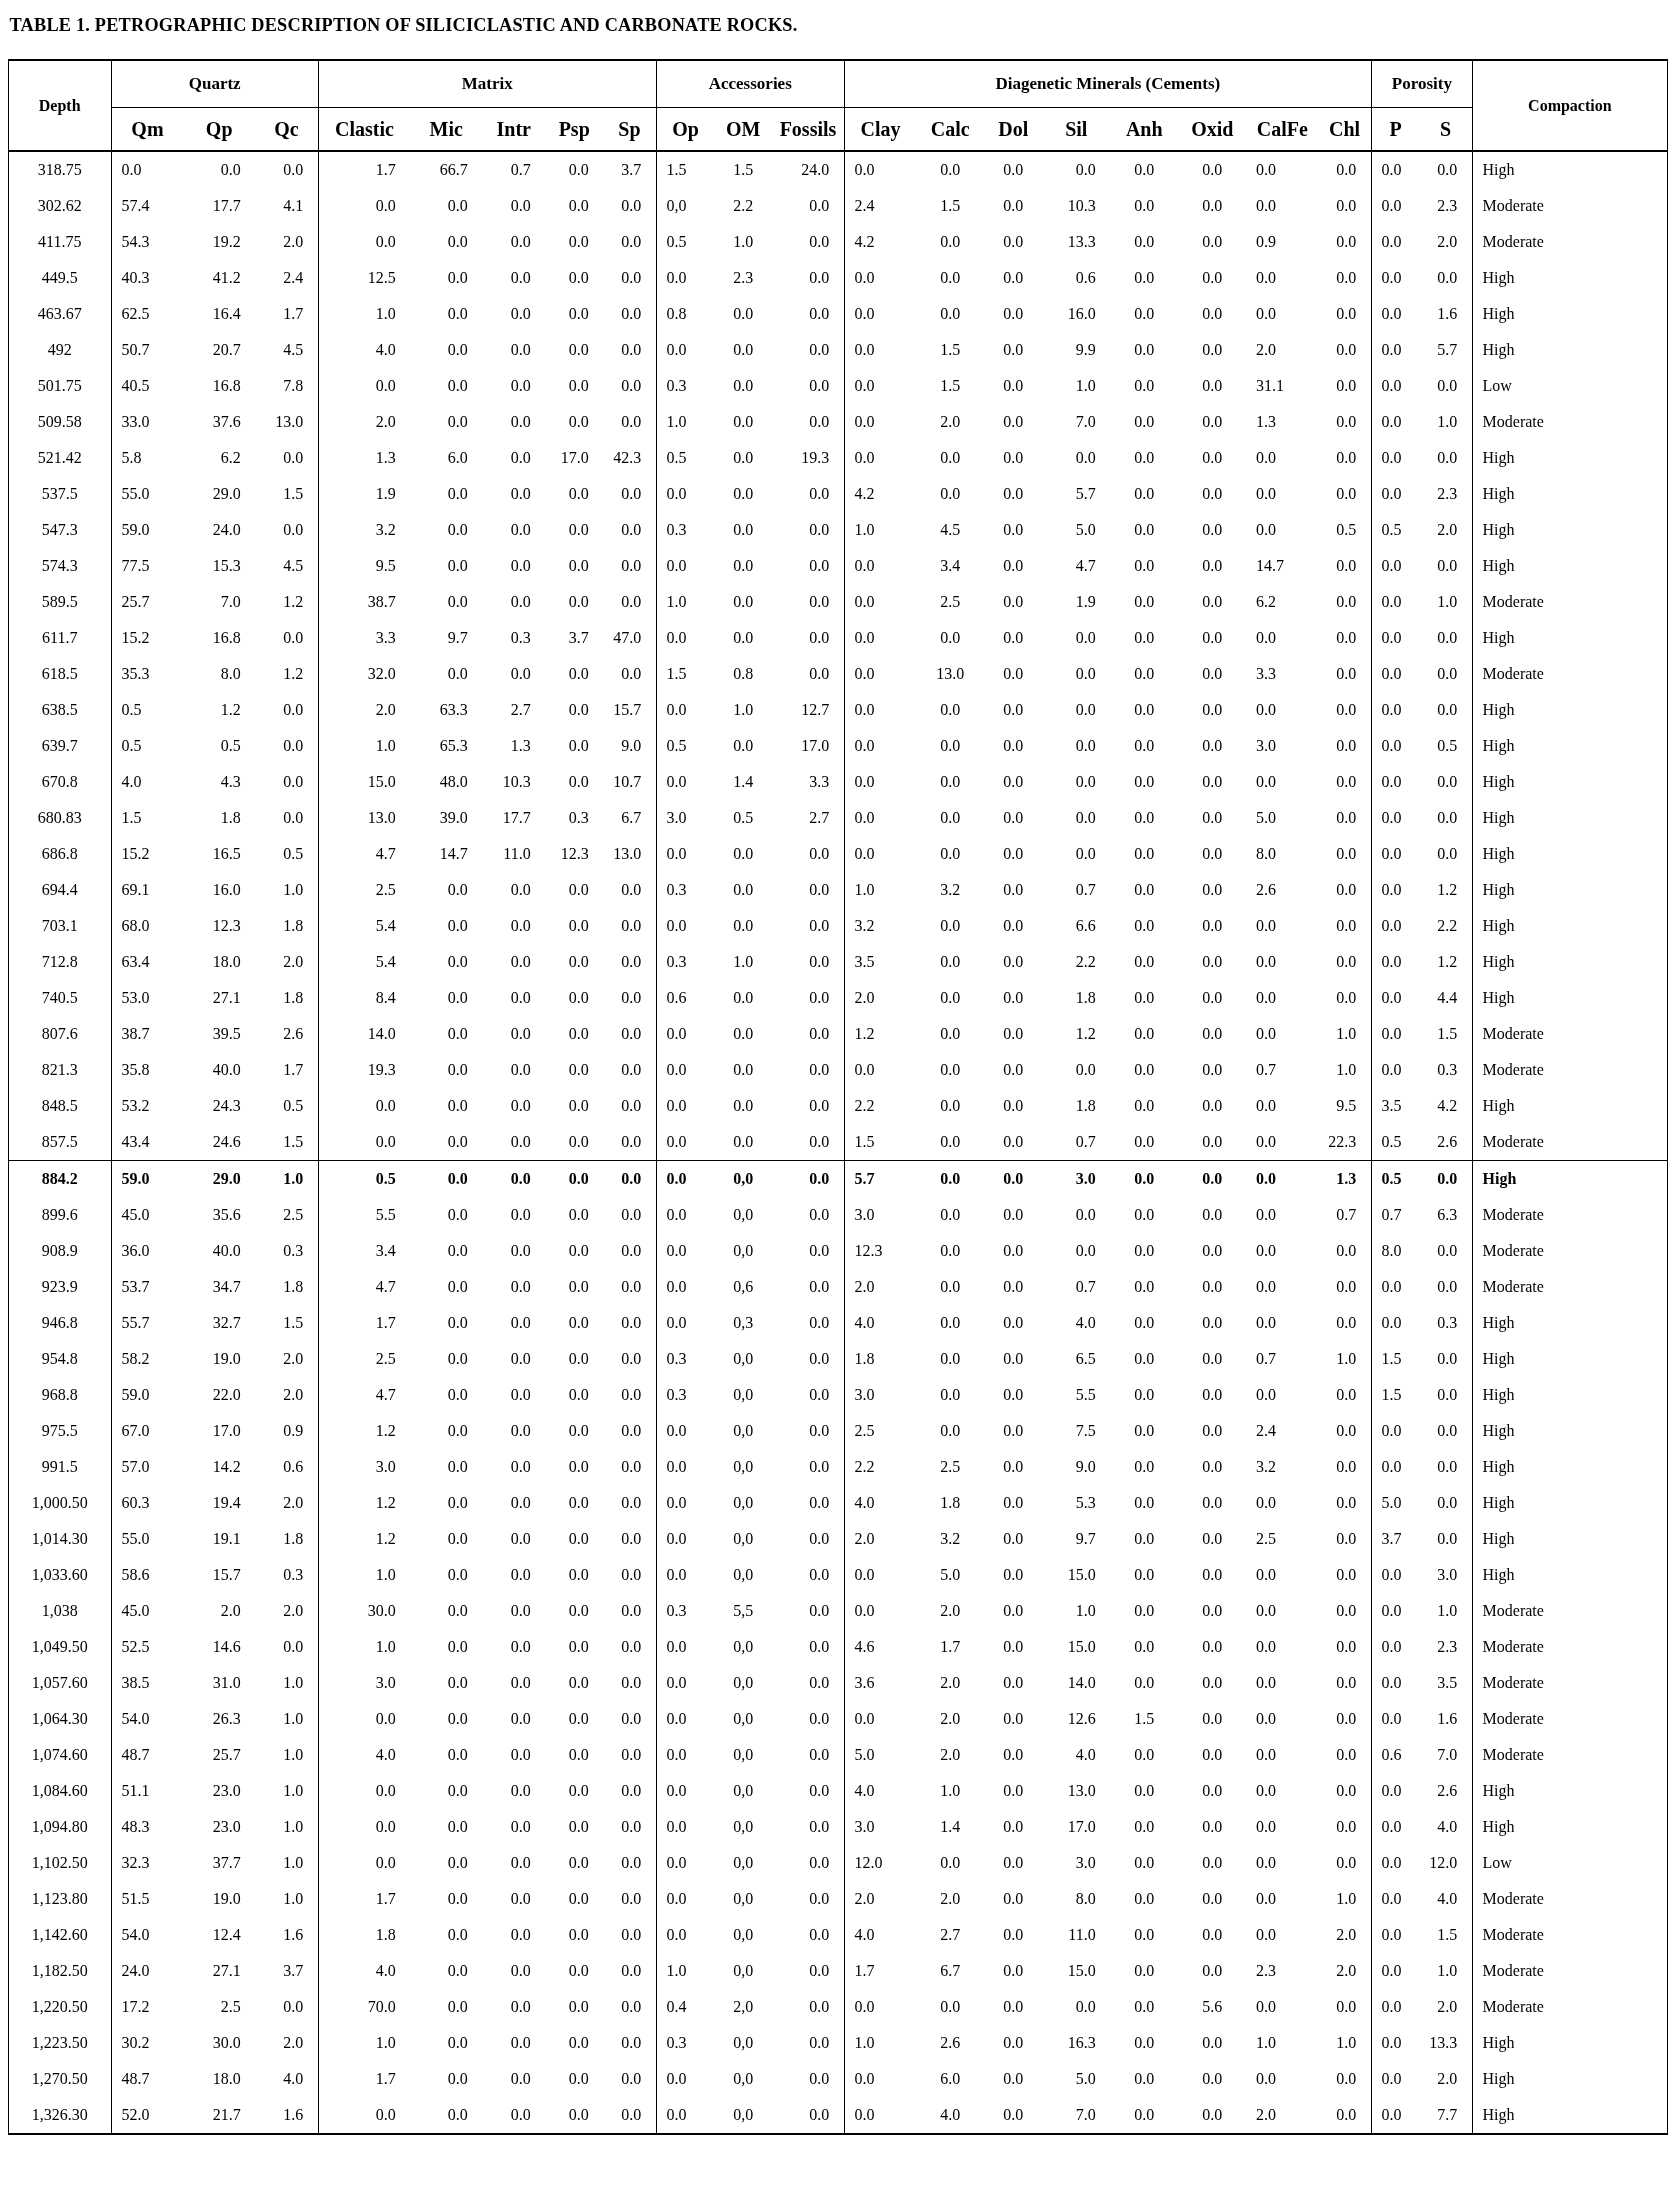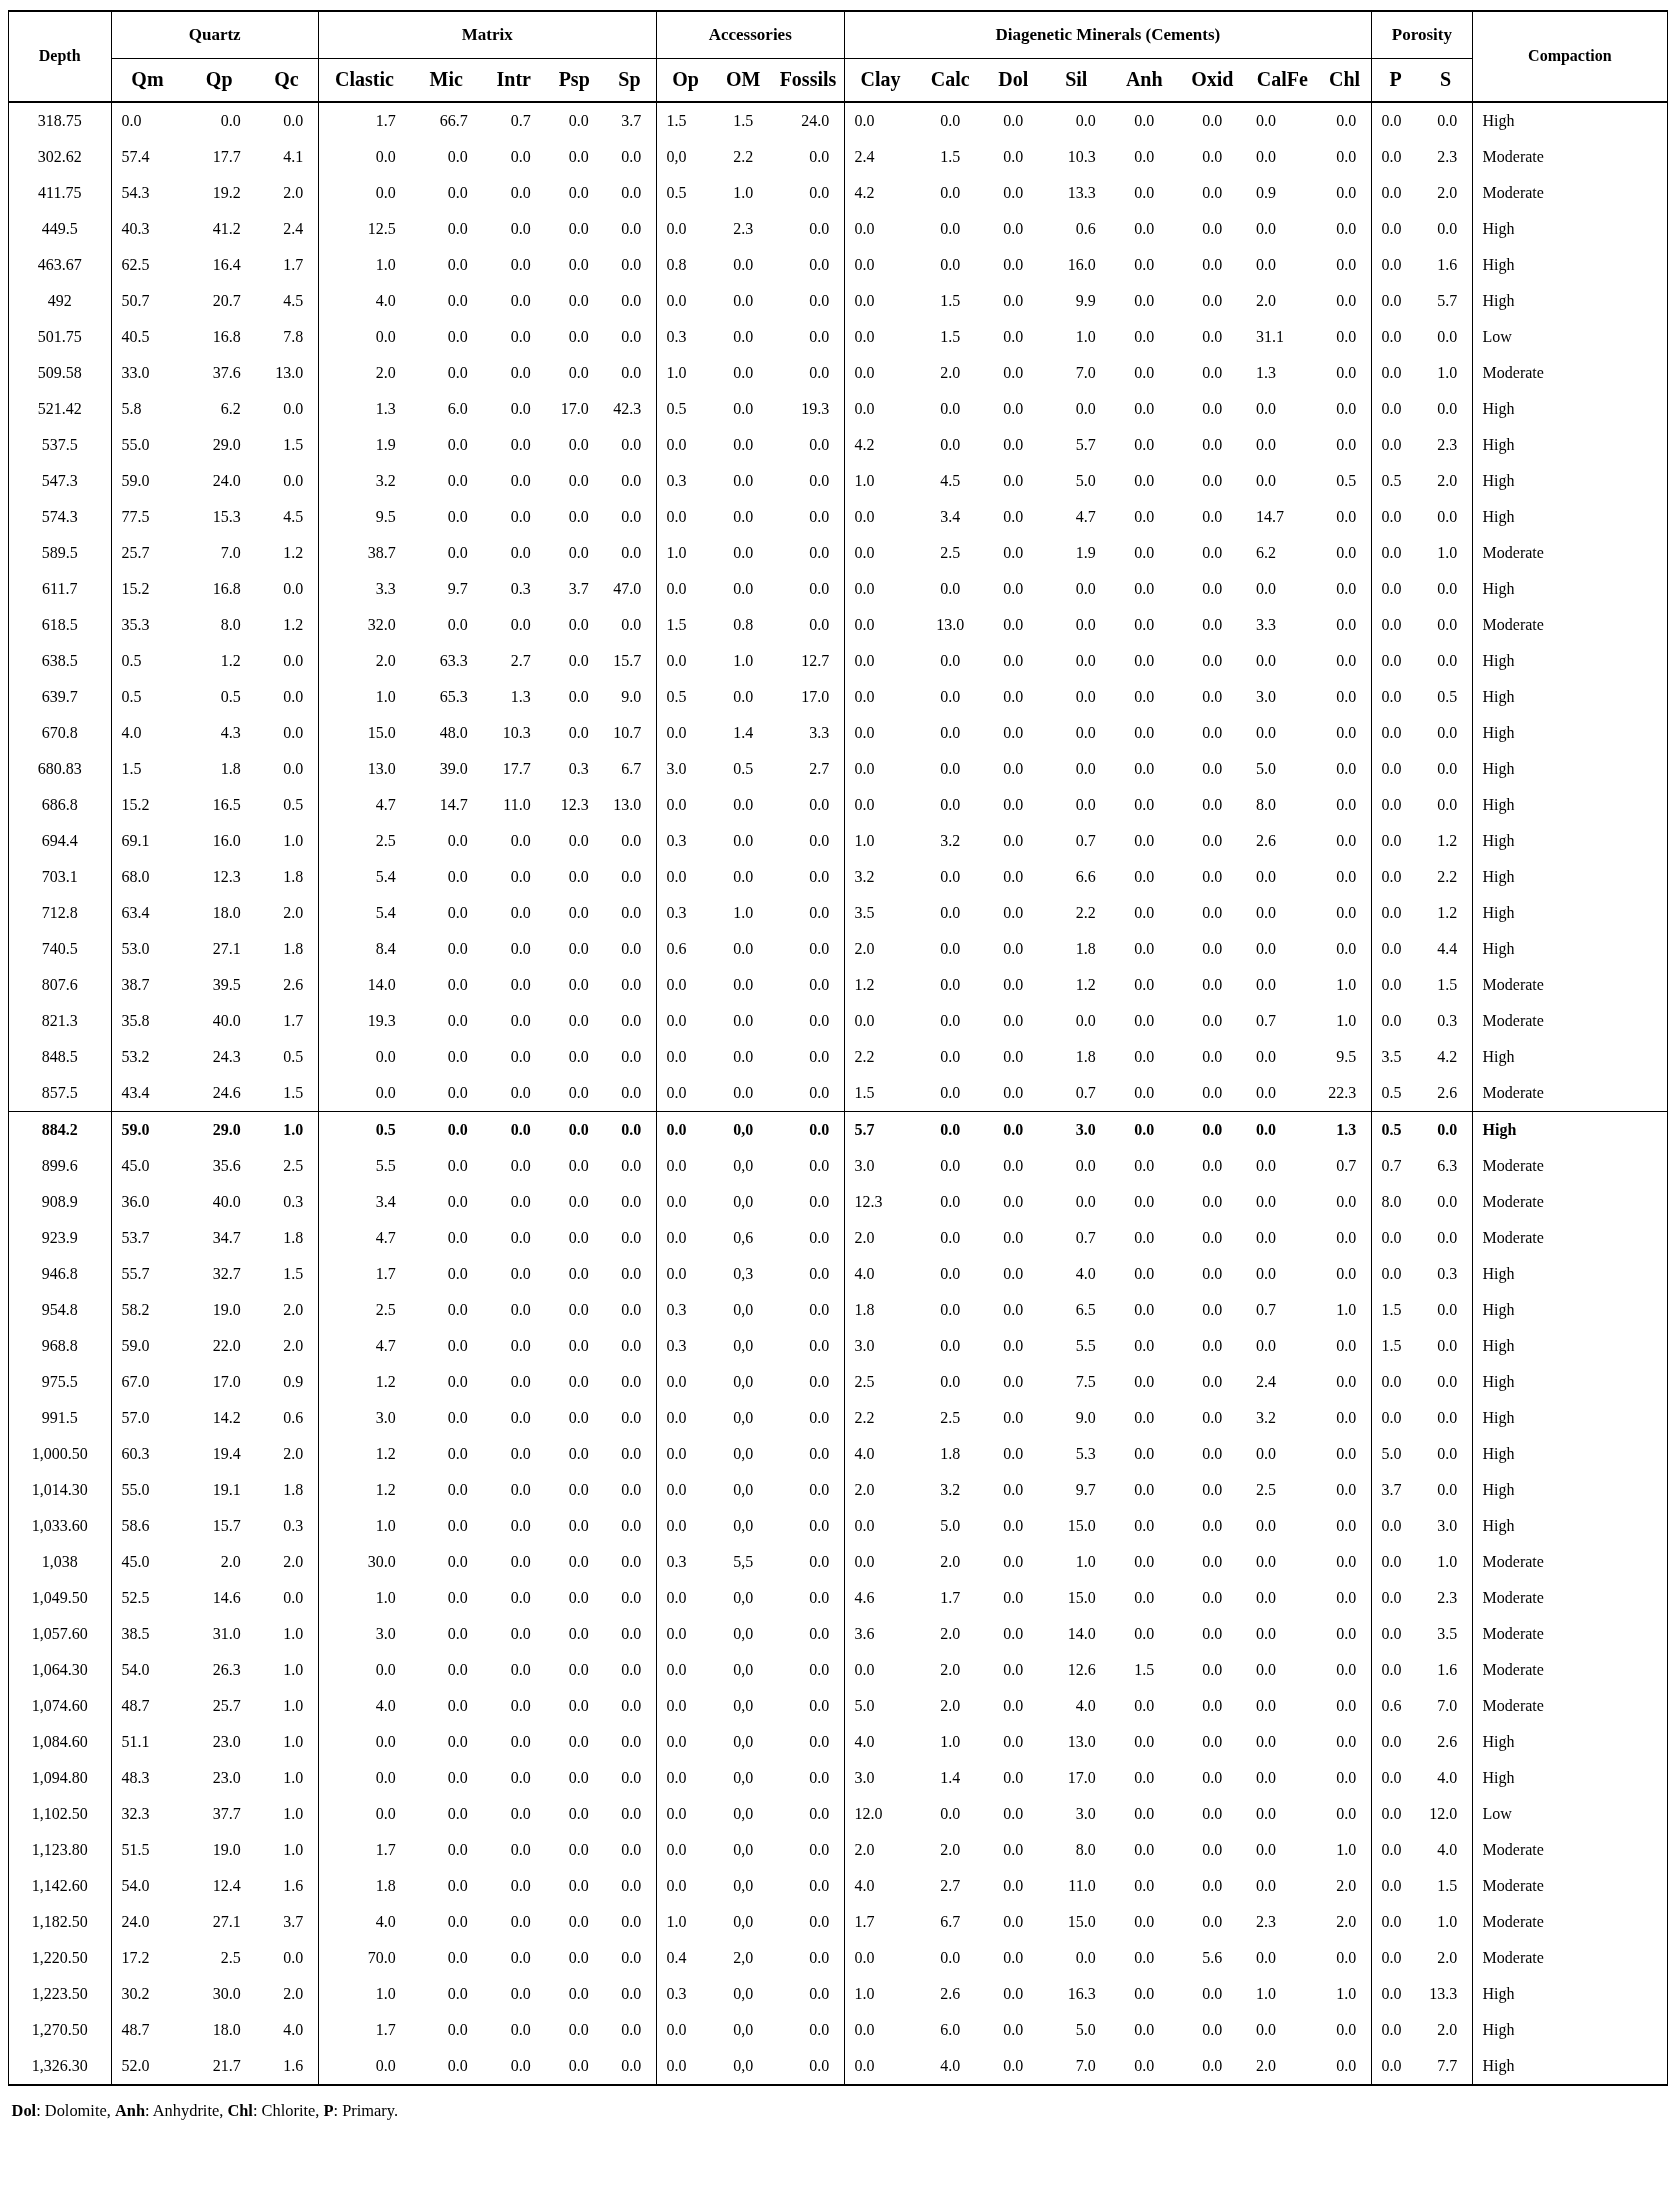--- a/index.html
+++ b/index.html
@@ -20,20 +20,21 @@
   td.ac{text-align:center;}
   tr.sb td{border-top:1.9px solid #000;font-weight:bold;}
   .footnote{margin:15.4px 0 0 3.9px;font-size:16.4px;}
   .footnote b{font-weight:bold;}
 </style>
 </head>
 <body>
 
 <div class="page">
 
+  <div class="title">TABLE 1. PETROGRAPHIC DESCRIPTION OF SILICICLASTIC AND CARBONATE ROCKS.</div>
 
   <table class="main">
     <colgroup>
       <col style="width:103px">
         <col style="width:72px">
         <col style="width:72px">
         <col style="width:63px">
       <col style="width:92px">
         <col style="width:72px">
         <col style="width:63px">
@@ -1460,16 +1461,15 @@
           <td class="ac">0.0</td>
           <td class="al">2.0</td>
           <td class="ar">0.0</td>
           <td class="al gl">0.0</td>
           <td class="ar">7.7</td>
           <td class="al gl">High</td>
         </tr>
       </tbody>
   </table>
 
-  <div class="footnote"><b>Dol</b>: Dolomite, <b>Anh</b>: Anhydrite, <b>Chl</b>: Chlorite, <b>P</b>: Primary.</div>
 
 </div>
 
 
 </body></html>

